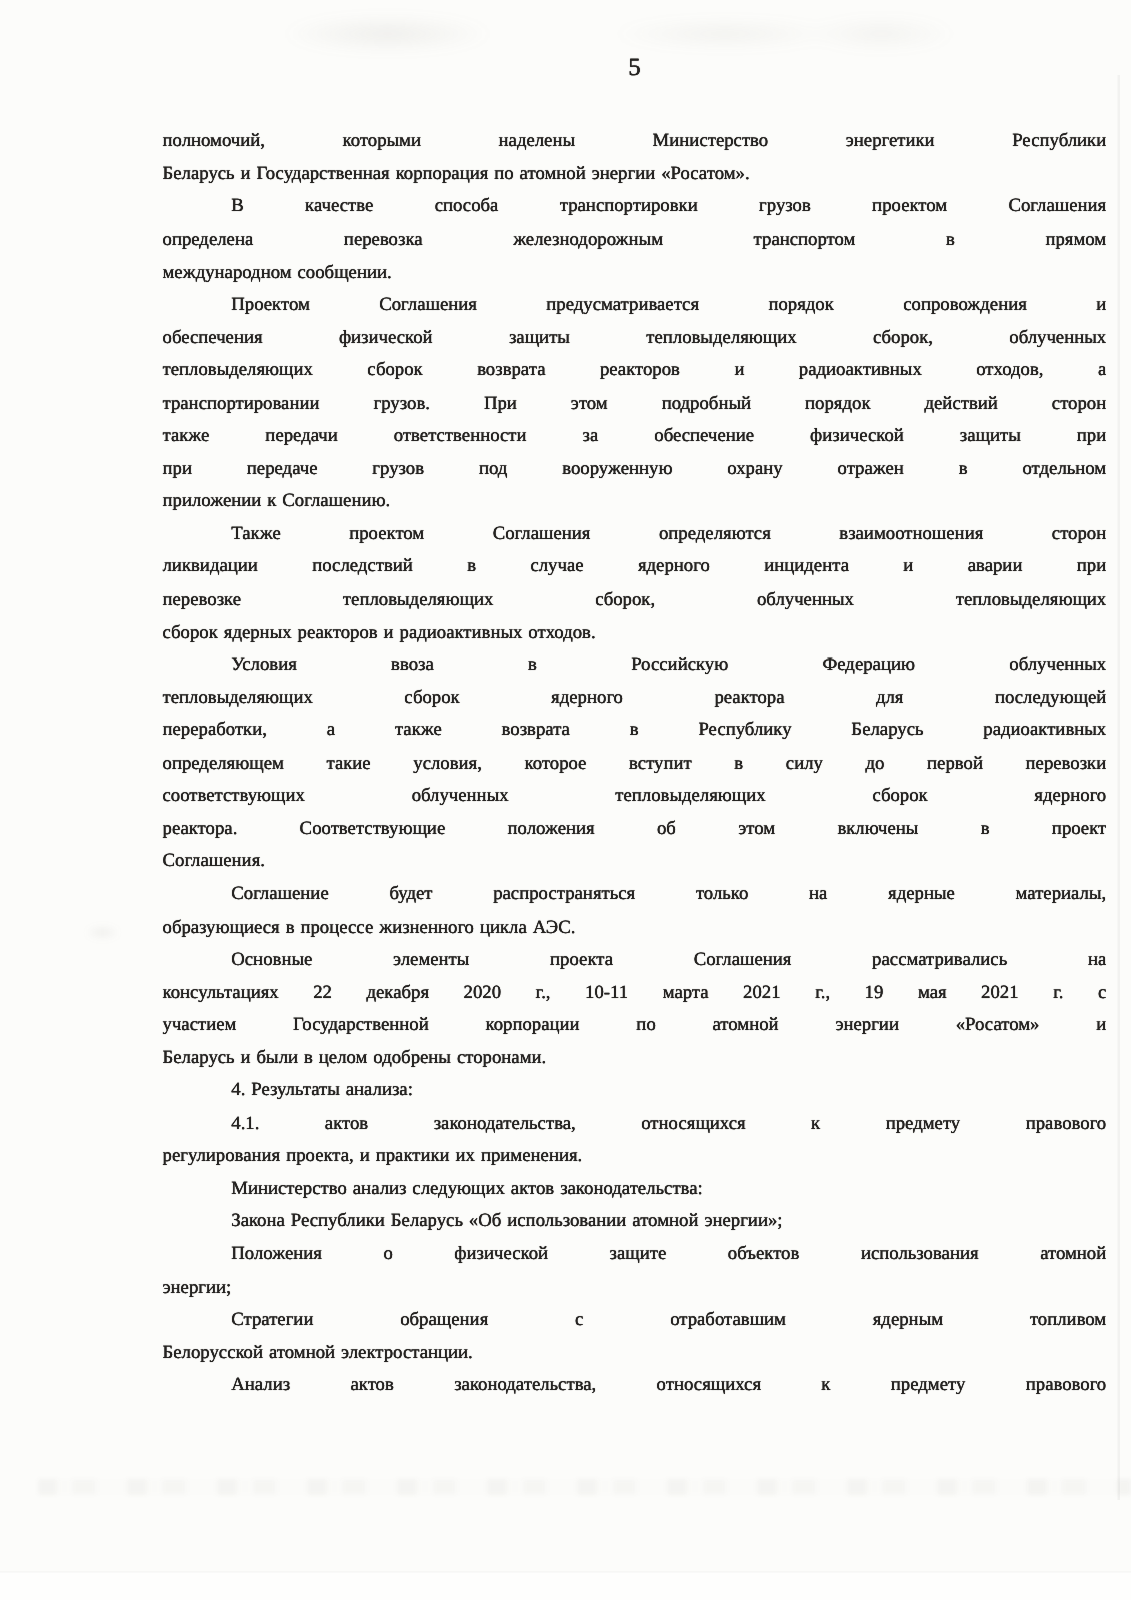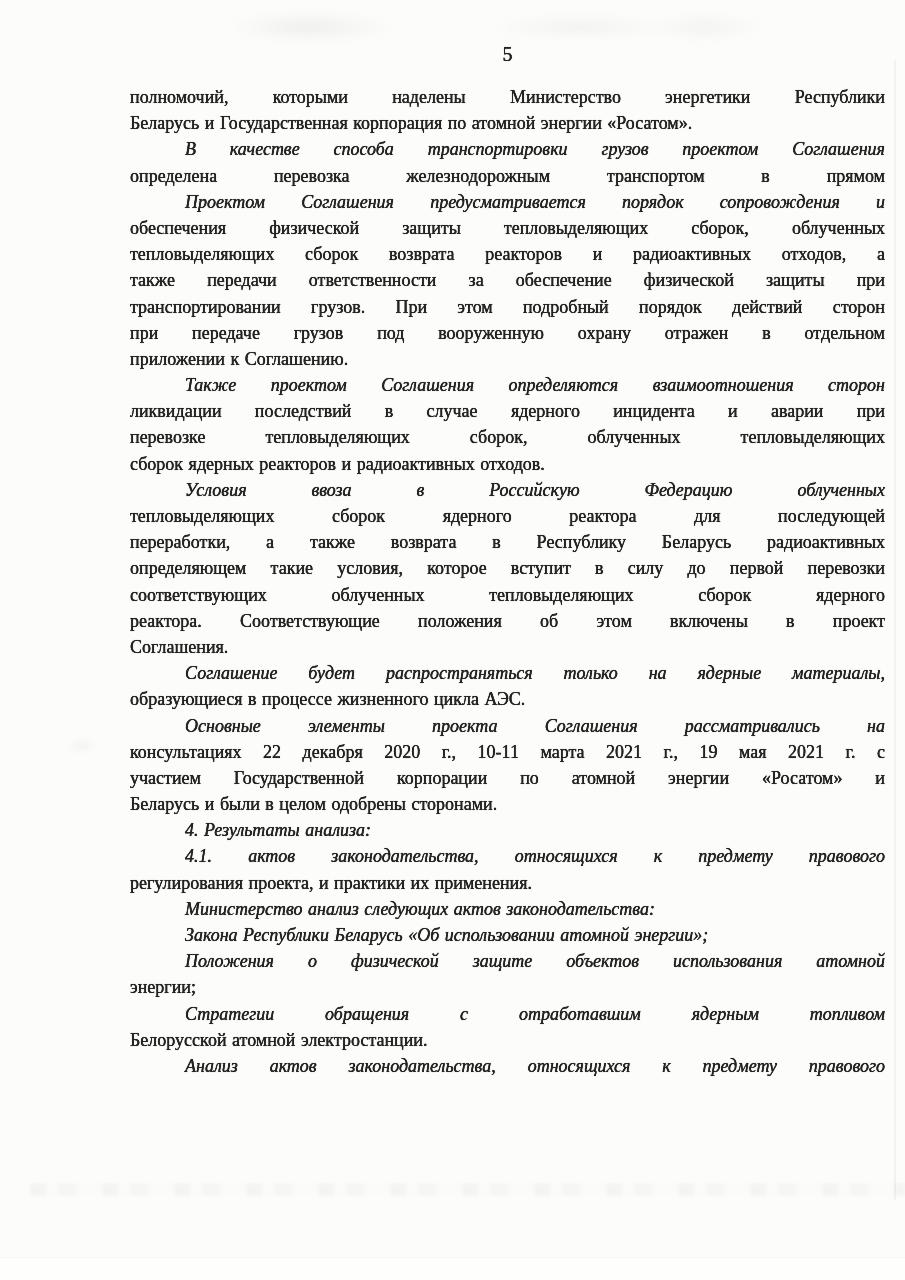--- a/index.html
+++ b/index.html
@@ -25,36 +25,36 @@
     position: absolute;
     top: 44px;
     left: 130px;
     width: 755px;
     text-align: center;
     font-size: 20px;
     line-height: 20px;
   }
   .body {
     position: absolute;
-    top: 84px;
+    top: 100px;
     left: 130px;
     width: 755px;
-    font-size: 18px;
+    font-size: 15px;
     word-spacing: 1px;
   }
   .para { margin: 0; padding: 0; }
   .ln {
     height: 26.2px;
     line-height: 26.2px;
     overflow: hidden;
     text-align: justify;
     text-align-last: justify;
     white-space: normal;
   }
-  .first { padding-left: 55px; font-style: italic; }
+  .first { padding-left: 55px; }
   .end   { text-align-last: left; }
 
   
   .art { position: absolute; pointer-events: none; }
   .art-top {
     left: 150px; top: 6px; width: 640px; height: 42px;
     background:
       radial-gradient(closest-side, rgba(120,118,110,0.10), transparent 70%) 40px 0/240px 42px no-repeat,
       radial-gradient(closest-side, rgba(120,118,110,0.08), transparent 70%) 300px 4px/260px 34px no-repeat,
       radial-gradient(closest-side, rgba(120,118,110,0.07), transparent 70%) 470px 2px/170px 38px no-repeat;
@@ -98,28 +98,29 @@
   <div class="body ink">
 
     <div class="para">
       <div class="ln">полномочий, которыми наделены Министерство энергетики Республики</div>
       <div class="ln end">Беларусь и  Государственная корпорация по атомной энергии «Росатом».</div>
     </div>
 
     <div class="para">
       <div class="ln first">В качестве способа транспортировки грузов проектом Соглашения</div>
       <div class="ln">определена перевозка железнодорожным транспортом в прямом</div>
+      <div class="ln end">международном сообщении.</div>
     </div>
 
     <div class="para">
       <div class="ln first">Проектом Соглашения предусматривается порядок сопровождения и</div>
       <div class="ln">обеспечения физической защиты тепловыделяющих сборок, облученных</div>
       <div class="ln">тепловыделяющих сборок возврата реакторов и радиоактивных отходов, а</div>
+      <div class="ln">транспортировании грузов. При этом подробный порядок действий сторон</div>
       <div class="ln">также передачи ответственности за обеспечение физической защиты при</div>
-      <div class="ln">транспортировании грузов. При этом подробный порядок действий сторон</div>
       <div class="ln">при передаче грузов под вооруженную охрану отражен в отдельном</div>
       <div class="ln end">приложении к Соглашению.</div>
     </div>
 
     <div class="para">
       <div class="ln first">Также проектом Соглашения определяются  взаимоотношения сторон</div>
       <div class="ln">ликвидации последствий  в случае ядерного инцидента и аварии при</div>
       <div class="ln">перевозке тепловыделяющих сборок, облученных тепловыделяющих</div>
       <div class="ln end">сборок ядерных реакторов и радиоактивных отходов.</div>
     </div>

